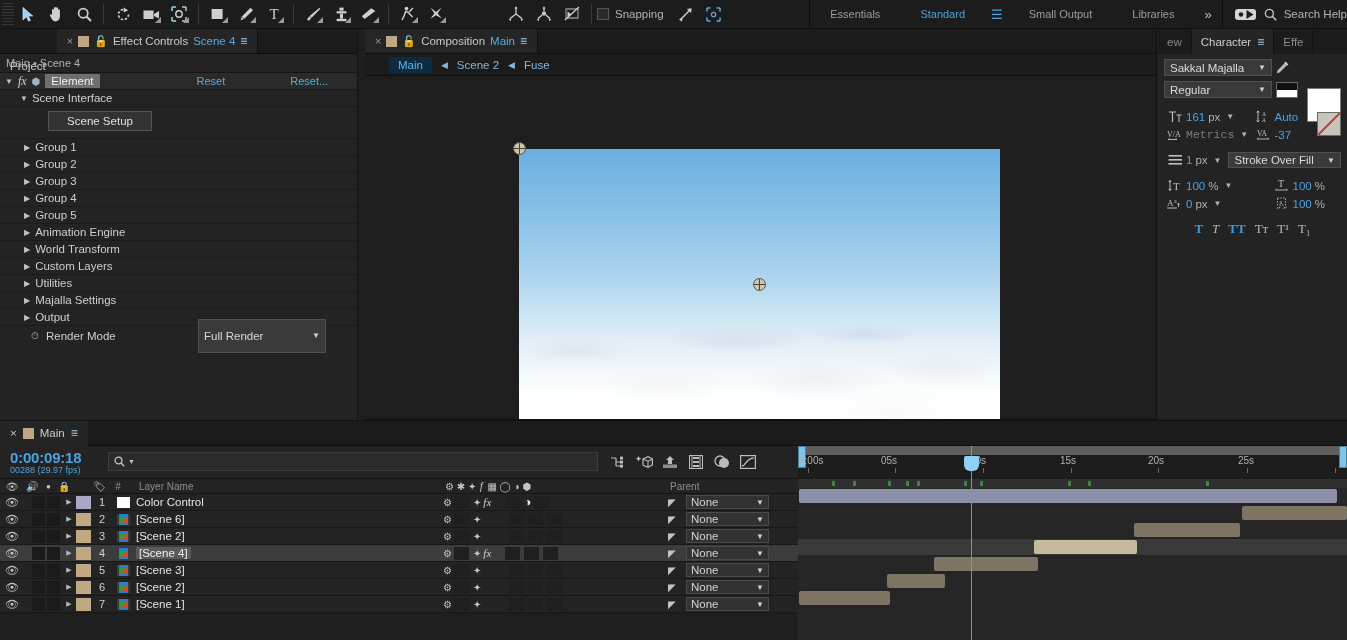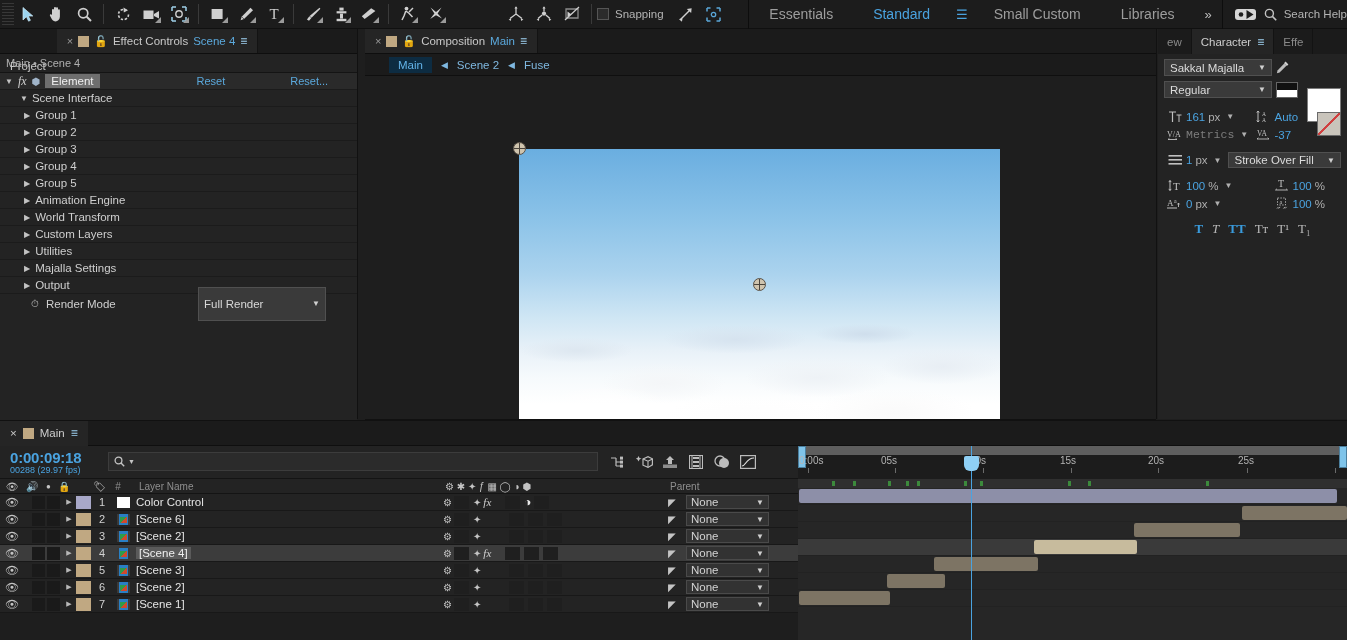--- a/index.html
+++ b/index.html
@@ -24,21 +24,21 @@
   .tb-ico { width:28px; height:26px; display:flex; align-items:center; justify-content:center;
     color:#c9c9c9; position:relative; }
   .tb-ico svg { display:block; }
   .tb-sep { width:1px; height:20px; background:#3a3a3a; margin:0 5px; }
   .tb-corner:after{ content:""; position:absolute; right:4px; bottom:4px;
     border-left:3px solid transparent; border-top:3px solid transparent;
     border-right:3px solid #9a9a9a; border-bottom:3px solid #9a9a9a; }
   .snap-box { width:12px; height:12px; background:#2b2b2b; border:1px solid #555; margin-right:6px; }
   .snap-lbl { color:#b4b4b4; font-size:11.5px; margin-right:8px; }
   .ws-sep { width:1px; height:29px; background:#0d0d0d; }
-  .ws-item { padding:0 20px; height:29px; line-height:29px; color:#9d9d9d; font-size:14px; }
+  .ws-item { padding:0 20px; height:29px; line-height:29px; color:#9d9d9d; font-size:11px; }
   .ws-item.active { color:#4aa3e0; }
   .ws-menu { color:#4aa3e0; font-size:13px; padding:0 6px; }
   .chev { color:#bdbdbd; font-size:13px; padding:0 10px; }
   .help-wrap { display:flex; align-items:center; gap:7px; padding-left:12px; }
   .help-txt { color:#b4b4b4; font-size:11.5px; }
 
   
   .panel-tabbar { height:25px; background:#1b1b1b; display:flex; align-items:stretch;
     border-bottom:1px solid #0e0e0e; }
   .ptab { display:flex; align-items:center; gap:5px; padding:0 10px; font-size:11.5px;
@@ -334,21 +334,21 @@
           <path d="M1 1h3.5M1 1v3.5M14 1h-3.5M14 1v3.5M1 14h3.5M1 14v-3.5M14 14h-3.5M14 14v-3.5" stroke="#5aa6d8" stroke-width="1.5" fill="none"></path>
           <circle cx="7.5" cy="7.5" r="2.2" fill="none" stroke="#5aa6d8" stroke-width="1.3"></circle>
         </svg>
     </div>
 
     <div style="flex:1"></div>
     <div class="ws-sep"></div>
     <div class="ws-item">Essentials</div>
     <div class="ws-item active">Standard</div>
     <div class="ws-menu">☰</div>
-    <div class="ws-item">Small Custom</div>
+    <div class="ws-item">Small Output</div>
     <div class="ws-item">Libraries</div>
     <div class="chev">»</div>
     <div class="ws-sep"></div>
     <div class="help-wrap">
       <svg width="22" height="13" viewBox="0 0 22 13">
           <rect x="0" y="1" width="21" height="11" rx="3" fill="#d6d6d6"></rect>
           <circle cx="6" cy="6.5" r="2.3" fill="#1c1c1c"></circle>
           <path d="M11.5 2 l7 4.5 -7 4.5 z" fill="#1c1c1c"></path>
         </svg>
       <svg width="13" height="13" viewBox="0 0 13 13">
@@ -386,20 +386,23 @@
         <span class="ec-about">Reset...</span>
       </div>
 
       <div class="ec-row">
         <span class="ec-sub">
           <span class="tri">▼</span>
           <span>Scene Interface</span>
         </span>
       </div>
 
+      <div class="setup-wrap">
+        <div class="setup-btn">Scene Setup</div>
+      </div>
 
       <div class="ec-row">
           <span class="ec-grp">
             <span class="tri">▶</span>
             <span>Group 1</span>
           </span>
         </div>
       <div class="ec-row">
           <span class="ec-grp">
             <span class="tri">▶</span>

